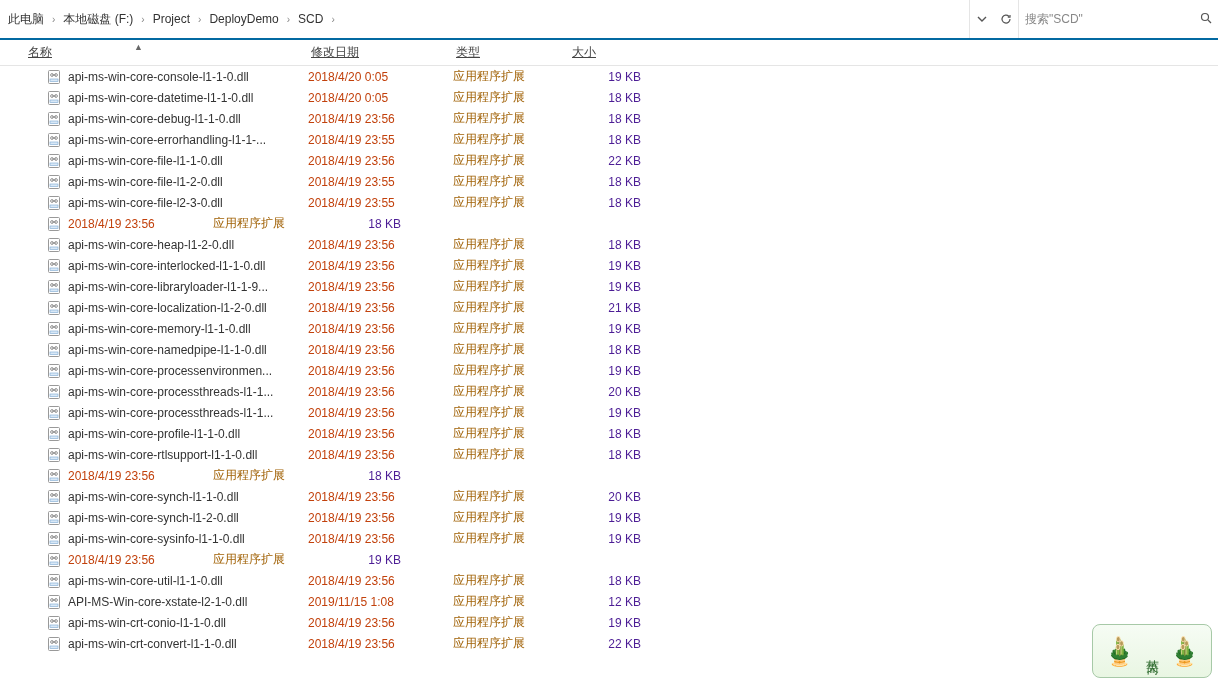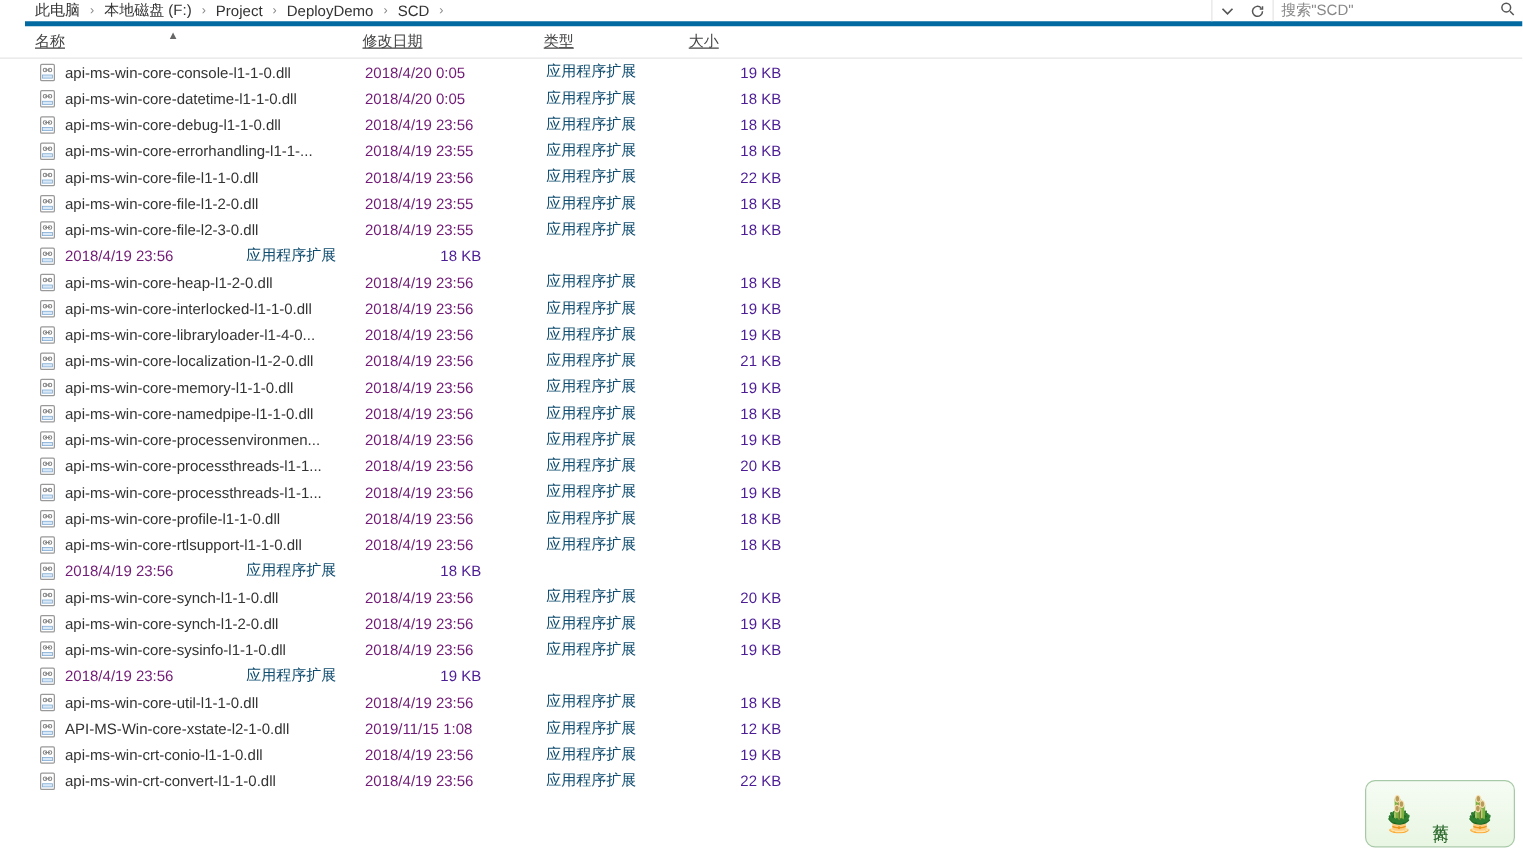--- a/index.html
+++ b/index.html
@@ -11,24 +11,23 @@
     width: 1218px;
     height: 684px;
     overflow: hidden;
     position: relative;
   }
 
   
   .addressbar {
     display: flex;
     align-items: center;
-    height: 21px;
-    border-bottom: 4px solid #0369a1;
+    height: 40px;
+    border-bottom: 2px solid #0369a1;
     background: #fff;
-    margin-left: 20px;
   }
   .breadcrumb {
     flex: 1;
     display: flex;
     align-items: center;
     height: 100%;
     padding-left: 4px;
     overflow: hidden;
   }
   .crumb {
@@ -76,58 +75,58 @@
     height: 26px;
     border-bottom: 1px solid #e5e5e5;
     align-items: center;
     padding-left: 28px;
     color: #444;
     user-select: none;
     position: relative;
     text-decoration: underline;
   }
   .col-name   { width: 262px; position: relative; }
-  .col-date   { width: 145px; }
+  .col-date   { width: 145px; margin-left: 21px; }
   .col-type   { width: 116px; }
   .col-size   { width: 90px; text-align: left; }
   .sort-arrow {
     position: absolute;
     left: 106px;
     top: -2px;
     font-size: 9px;
     color: #666;
   }
 
   
   .filelist {
     overflow-y: scroll;
     height: calc(684px - 24px - 26px);
   }
   .row {
     display: flex;
     align-items: center;
     height: 21px;
-    padding-left: 30px;
+    padding-left: 46px;
     cursor: default;
   }
   .fileicon {
     width: 16px;
     height: 16px;
     margin-right: 6px;
     flex-shrink: 0;
   }
   .fileicon svg { width: 16px; height: 16px; display:block; }
   .fname {
     width: 240px;
     white-space: nowrap;
     overflow: hidden;
     text-overflow: ellipsis;
   }
-  .fdate { width: 145px; color: #701a75; }
-  .ftype { width: 116px; color: #0c4a6e; }
+  .fdate { width: 145px; color: #c2410c; }
+  .ftype { width: 116px; color: #a16207; }
   .fsize { width: 90px; text-align: right; color: #4c1d95; padding-right: 18px;}
 
   
   .filelist::-webkit-scrollbar { width: 16px; }
   .filelist::-webkit-scrollbar-track { background: #f0f0f0; }
   .filelist::-webkit-scrollbar-thumb { background: #c2c2c2; }
   .filelist::-webkit-scrollbar-button { background:#f0f0f0; height:16px; }
 
   
   .badge {
@@ -355,21 +354,21 @@
     <div class="row">
       <span class="fileicon">
         <svg viewBox="0 0 16 16">
   <rect x="2.5" y="1.5" width="11" height="13" rx="1" fill="#fff" stroke="#999" stroke-width="1"></rect>
   <circle cx="6" cy="6" r="1.4" fill="none" stroke="#888" stroke-width="0.9"></circle>
   <circle cx="10" cy="6" r="1.4" fill="none" stroke="#888" stroke-width="0.9"></circle>
   <path d="M6 6 L10 6" stroke="#888" stroke-width="0.9"></path>
   <rect x="4" y="10" width="8" height="2.5" fill="#d9e8f7" stroke="#7ba7d1" stroke-width="0.6"></rect>
 </svg>
       </span>
-      <span class="fname">api-ms-win-core-libraryloader-l1-4-0...</span>
+      <span class="fname">api-ms-win-core-libraryloader-l1-1-9...</span>
       <span class="fdate">2018/4/19 23:56</span>
       <span class="ftype">应用程序扩展</span>
       <span class="fsize">19 KB</span>
     </div>
     <div class="row">
       <span class="fileicon">
         <svg viewBox="0 0 16 16">
   <rect x="2.5" y="1.5" width="11" height="13" rx="1" fill="#fff" stroke="#999" stroke-width="1"></rect>
   <circle cx="6" cy="6" r="1.4" fill="none" stroke="#888" stroke-width="0.9"></circle>
   <circle cx="10" cy="6" r="1.4" fill="none" stroke="#888" stroke-width="0.9"></circle>

